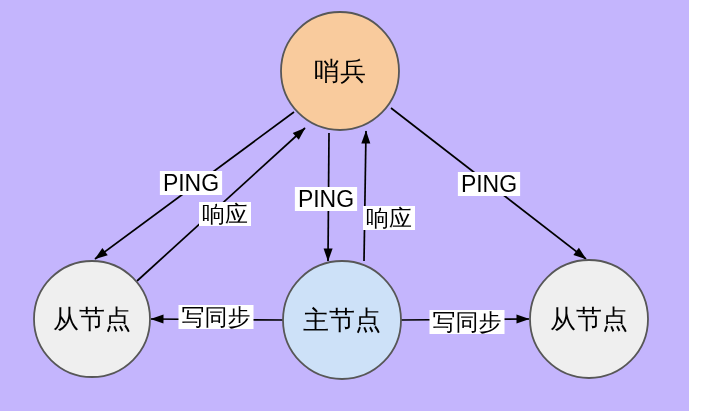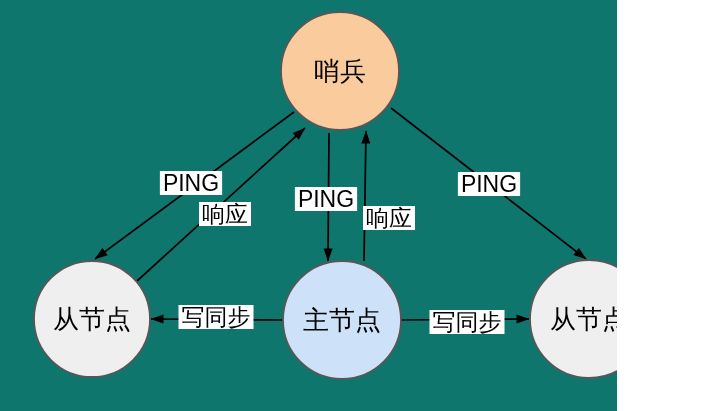--- a/index.html
+++ b/index.html
@@ -2,23 +2,23 @@
 <html><head>
 <meta charset="utf-8">
 <style>
   html, body {
     margin: 0;
     padding: 0;
     background: #ffffff;
   }
   .stage {
     position: relative;
-    width: 617px;
+    width: 689px;
     height: 411px;
-    background: #0f766e;
+    background: #c4b5fd;
     overflow: hidden;
   }
   .edge-line {
     stroke: #000000;
     stroke-width: 1.7;
     fill: none;
   }
   .node-label {
     font-family: "Liberation Sans", "DejaVu Sans", sans-serif;
     font-size: 26px;

